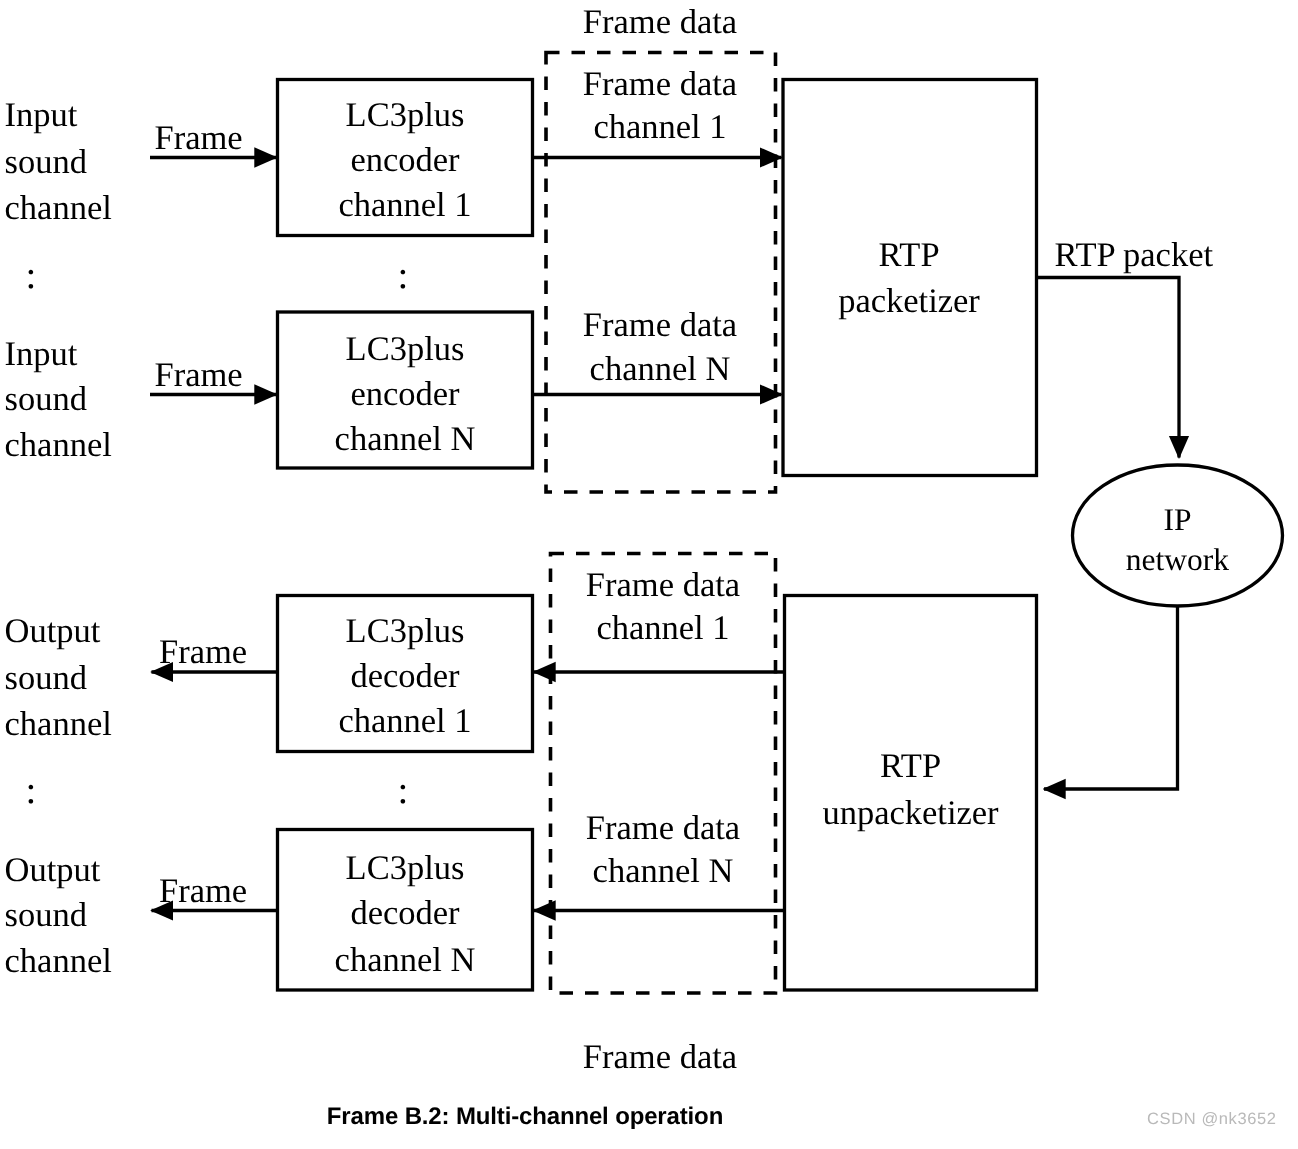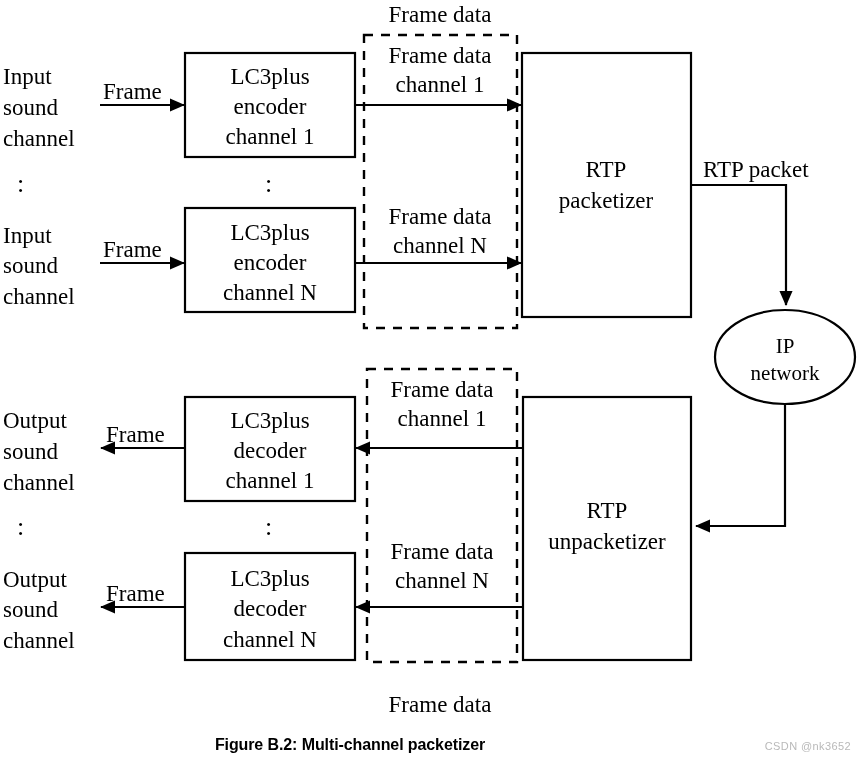--- a/index.html
+++ b/index.html
@@ -189,16 +189,16 @@
 
     <line class="conn-line" x1="527" y1="607" x2="356" y2="607" marker-end="url(#arrowEnd)"></line>
 
     <rect class="node-box" x="523" y="397" width="168" height="263"></rect>
     <text class="dlabel" x="607" y="518" text-anchor="middle">RTP</text>
     <text class="dlabel" x="607" y="549" text-anchor="middle">unpacketizer</text>
 
     <text class="dlabel" x="440" y="712" text-anchor="middle">Frame data</text>
   </svg>
 
-  <div class="caption">Figure B.2: Multi-channel packetizer</div>
+  <div class="caption">Frame B.2: Multi-channel operation</div>
   <div class="watermark">CSDN @nk3652</div>
 
 </div>
 
 </body></html>

